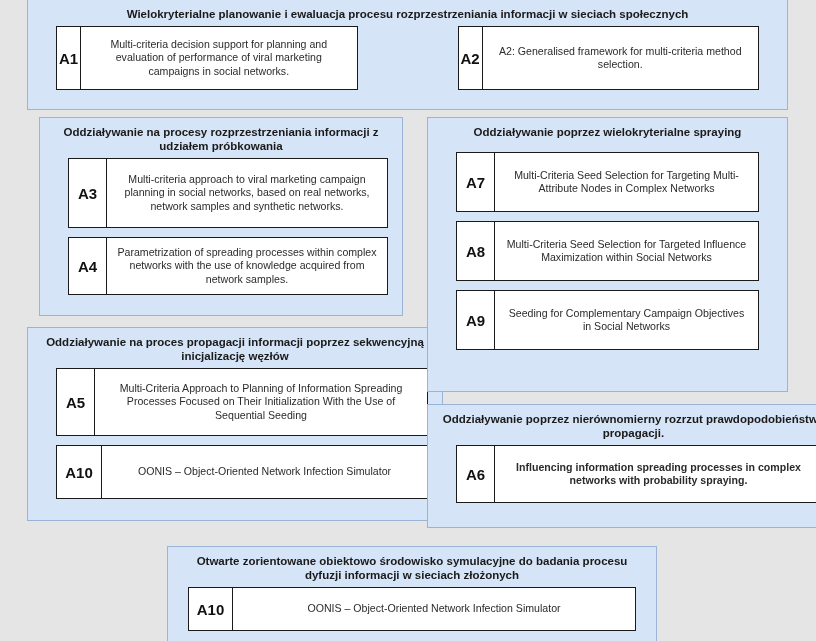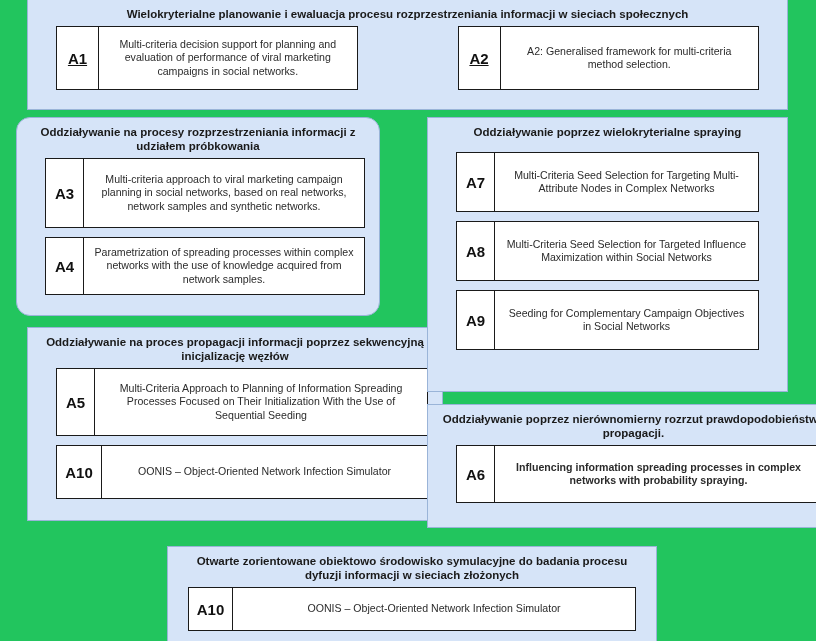--- a/index.html
+++ b/index.html
@@ -14,21 +14,21 @@
     overflow: hidden;
     font-family: "Liberation Sans", sans-serif;
   }
 
   .canvas {
     position: absolute;
     left: 0;
     top: 0;
     width: 816px;
     height: 641px;
-    background: #22c55e;
+    background: #e5e5e5;
   }
 
   
   .panel {
     position: absolute;
     background: #d6e4f8;
     border: 1px solid #9ab4d8;
     box-sizing: border-box;
     padding: 0;
   }
@@ -81,33 +81,33 @@
     text-align: center;
     font-size: 10.6px;
     line-height: 13.5px;
     color: #2b2b2b;
     padding: 6px 9px;
     box-sizing: border-box;
   }
 
   
   #panel-top      { left: 27px;  top: 0px;   width: 761px; height: 110px; border-top: none; }
-  #panel-sampling { left: 16px;  top: 117px; width: 364px; height: 199px; border-radius: 14px; }
+  #panel-sampling { left: 39px;  top: 117px; width: 364px; height: 199px; }
   #panel-seeding  { left: 27px;  top: 327px; width: 416px; height: 194px; }
   #panel-target   { left: 427px; top: 117px; width: 361px; height: 275px; }
   #panel-spray    { left: 427px; top: 404px; width: 413px; height: 124px; }
   #panel-oonis    { left: 167px; top: 546px; width: 490px; height: 102px; }
 
   #panel-top .items {
     display: flex;
     gap: 100px;
     padding: 0 28px 10px 28px;
   }
   #panel-top .item { flex: 1 1 0; margin-bottom: 0; }
-  #panel-top .item-code { width: 42px; text-decoration: underline; }
+  #panel-top .item-code { width: 24px; }
   #panel-top .item-text { min-height: 62px; }
 
   #panel-sampling .item-text { min-height: 68px; }
   #panel-sampling .item:nth-child(2) .item-text { min-height: 56px; }
 
   #panel-seeding .item-text { min-height: 66px; }
   #panel-seeding .item:nth-child(2) .item-text { min-height: 52px; }
 
   #panel-target .items { padding: 8px 28px 9px 28px; }
   #panel-target .item-text { min-height: 58px; }

